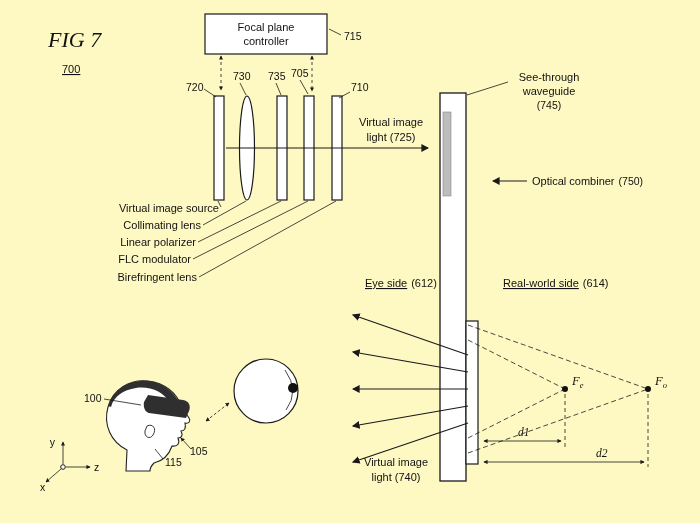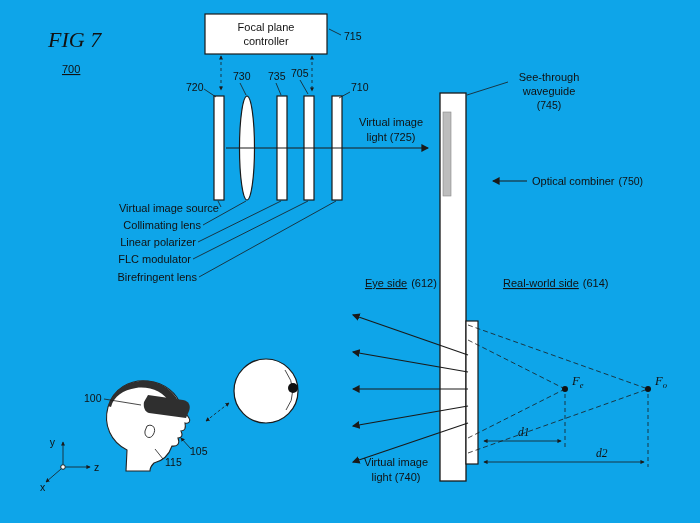--- a/index.html
+++ b/index.html
@@ -1,16 +1,16 @@
 <!DOCTYPE html>
 <html><head>
 <meta charset="utf-8">
 <style>
   html,body{margin:0;padding:0;background:#fff;}
-  .stage{position:relative;width:700px;height:523px;background:#0ea5e9;overflow:hidden;}
+  .stage{position:relative;width:700px;height:523px;background:#fef9c3;overflow:hidden;}
   svg{display:block;}
   text{font-family:"Liberation Sans",sans-serif;font-size:11px;fill:#111;}
   .ref{font-size:10.5px;}
   .fig-title{font-family:"Liberation Serif",serif;font-style:italic;font-size:22px;}
   .ital-serif{font-family:"Liberation Serif",serif;font-style:italic;font-size:12.5px;}
   .dim-label{font-family:"Liberation Serif",serif;font-style:italic;font-size:11.5px;}
   .und{text-decoration:underline;}
   .ln{stroke:#1a1a1a;stroke-width:1.2;fill:none;}
   .thin{stroke:#1a1a1a;stroke-width:0.8;fill:none;}
   .shape{stroke:#1a1a1a;stroke-width:1.2;fill:#ffffff;}

